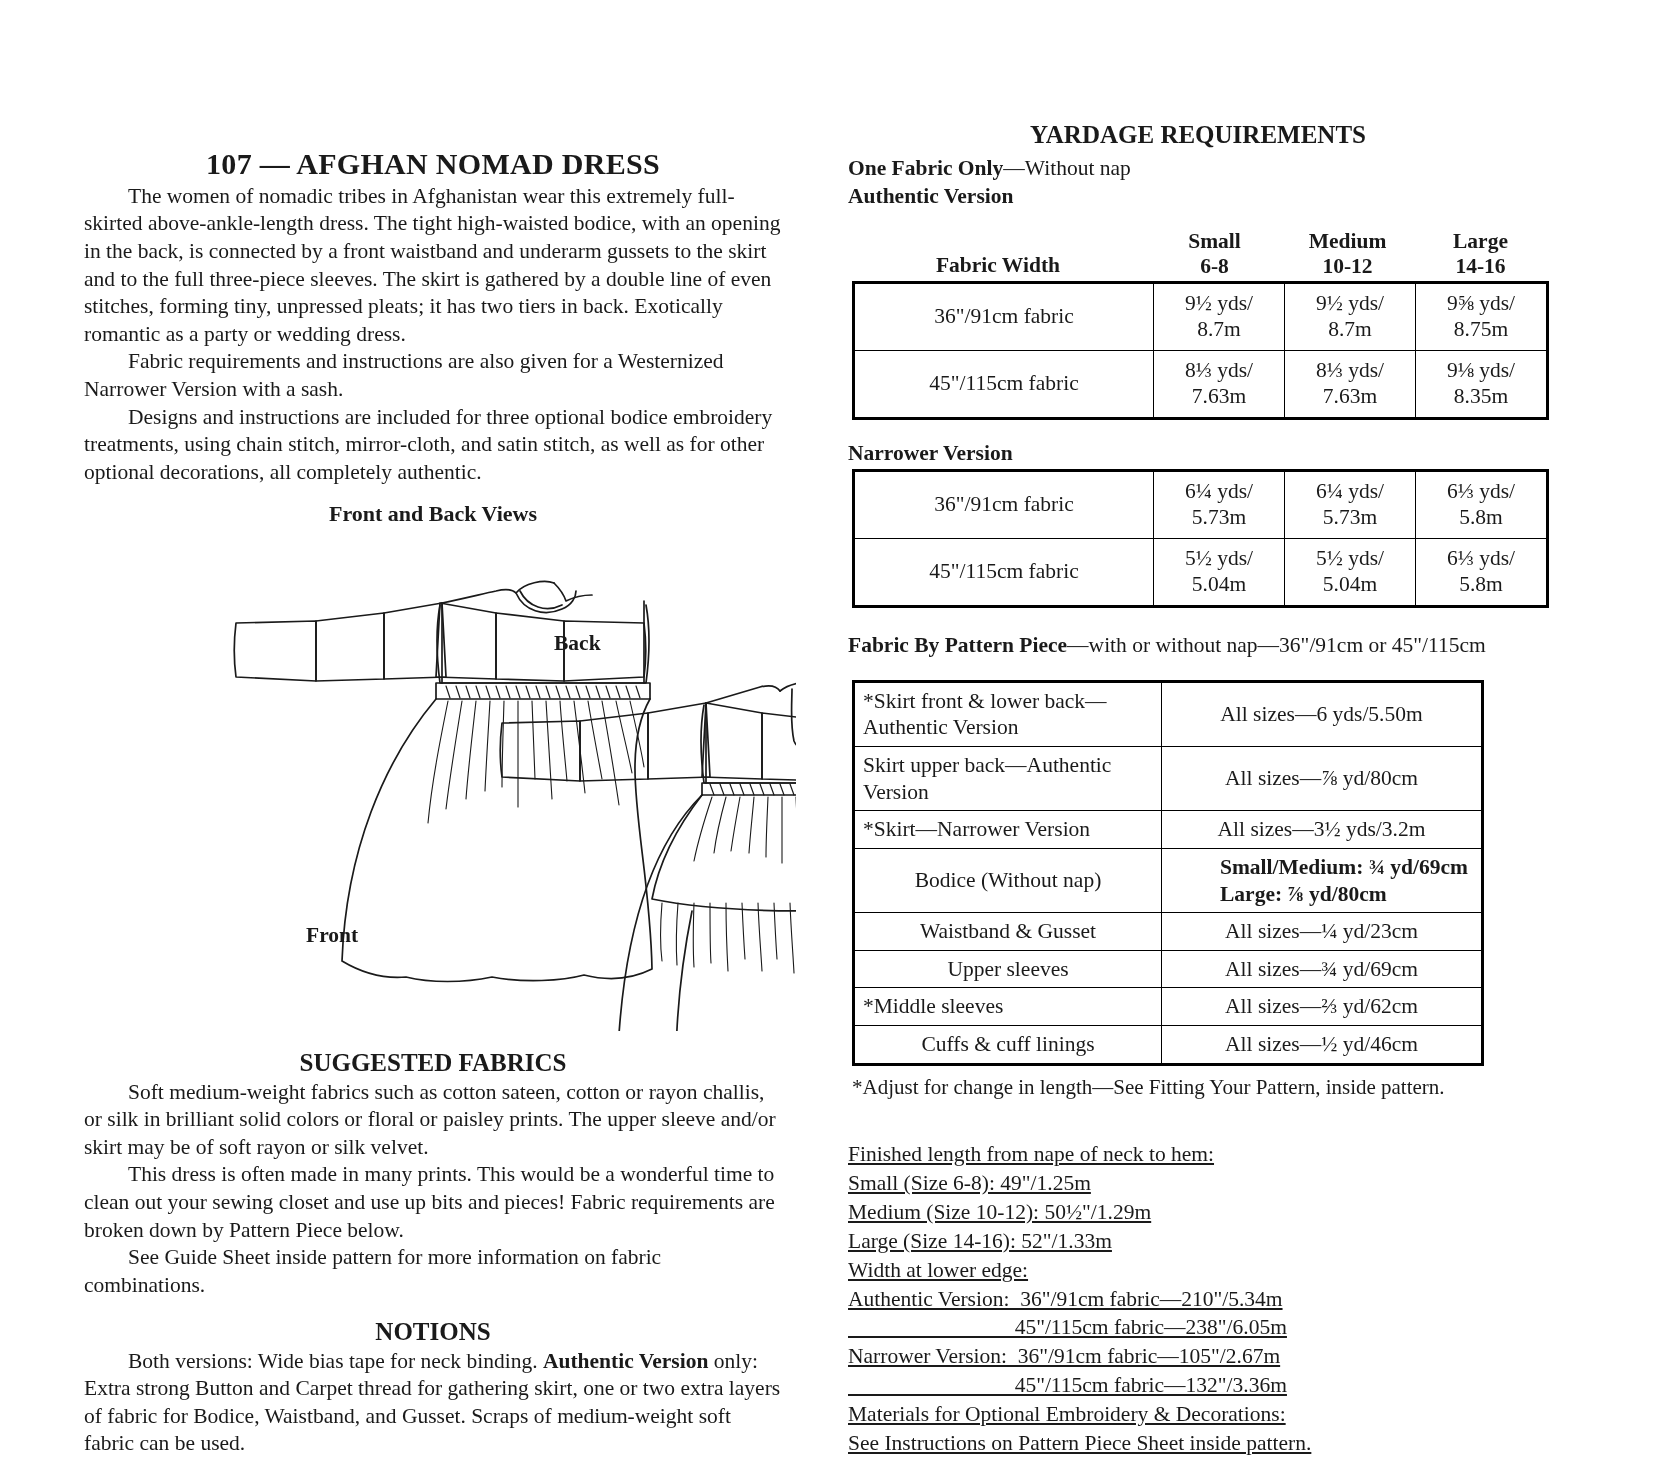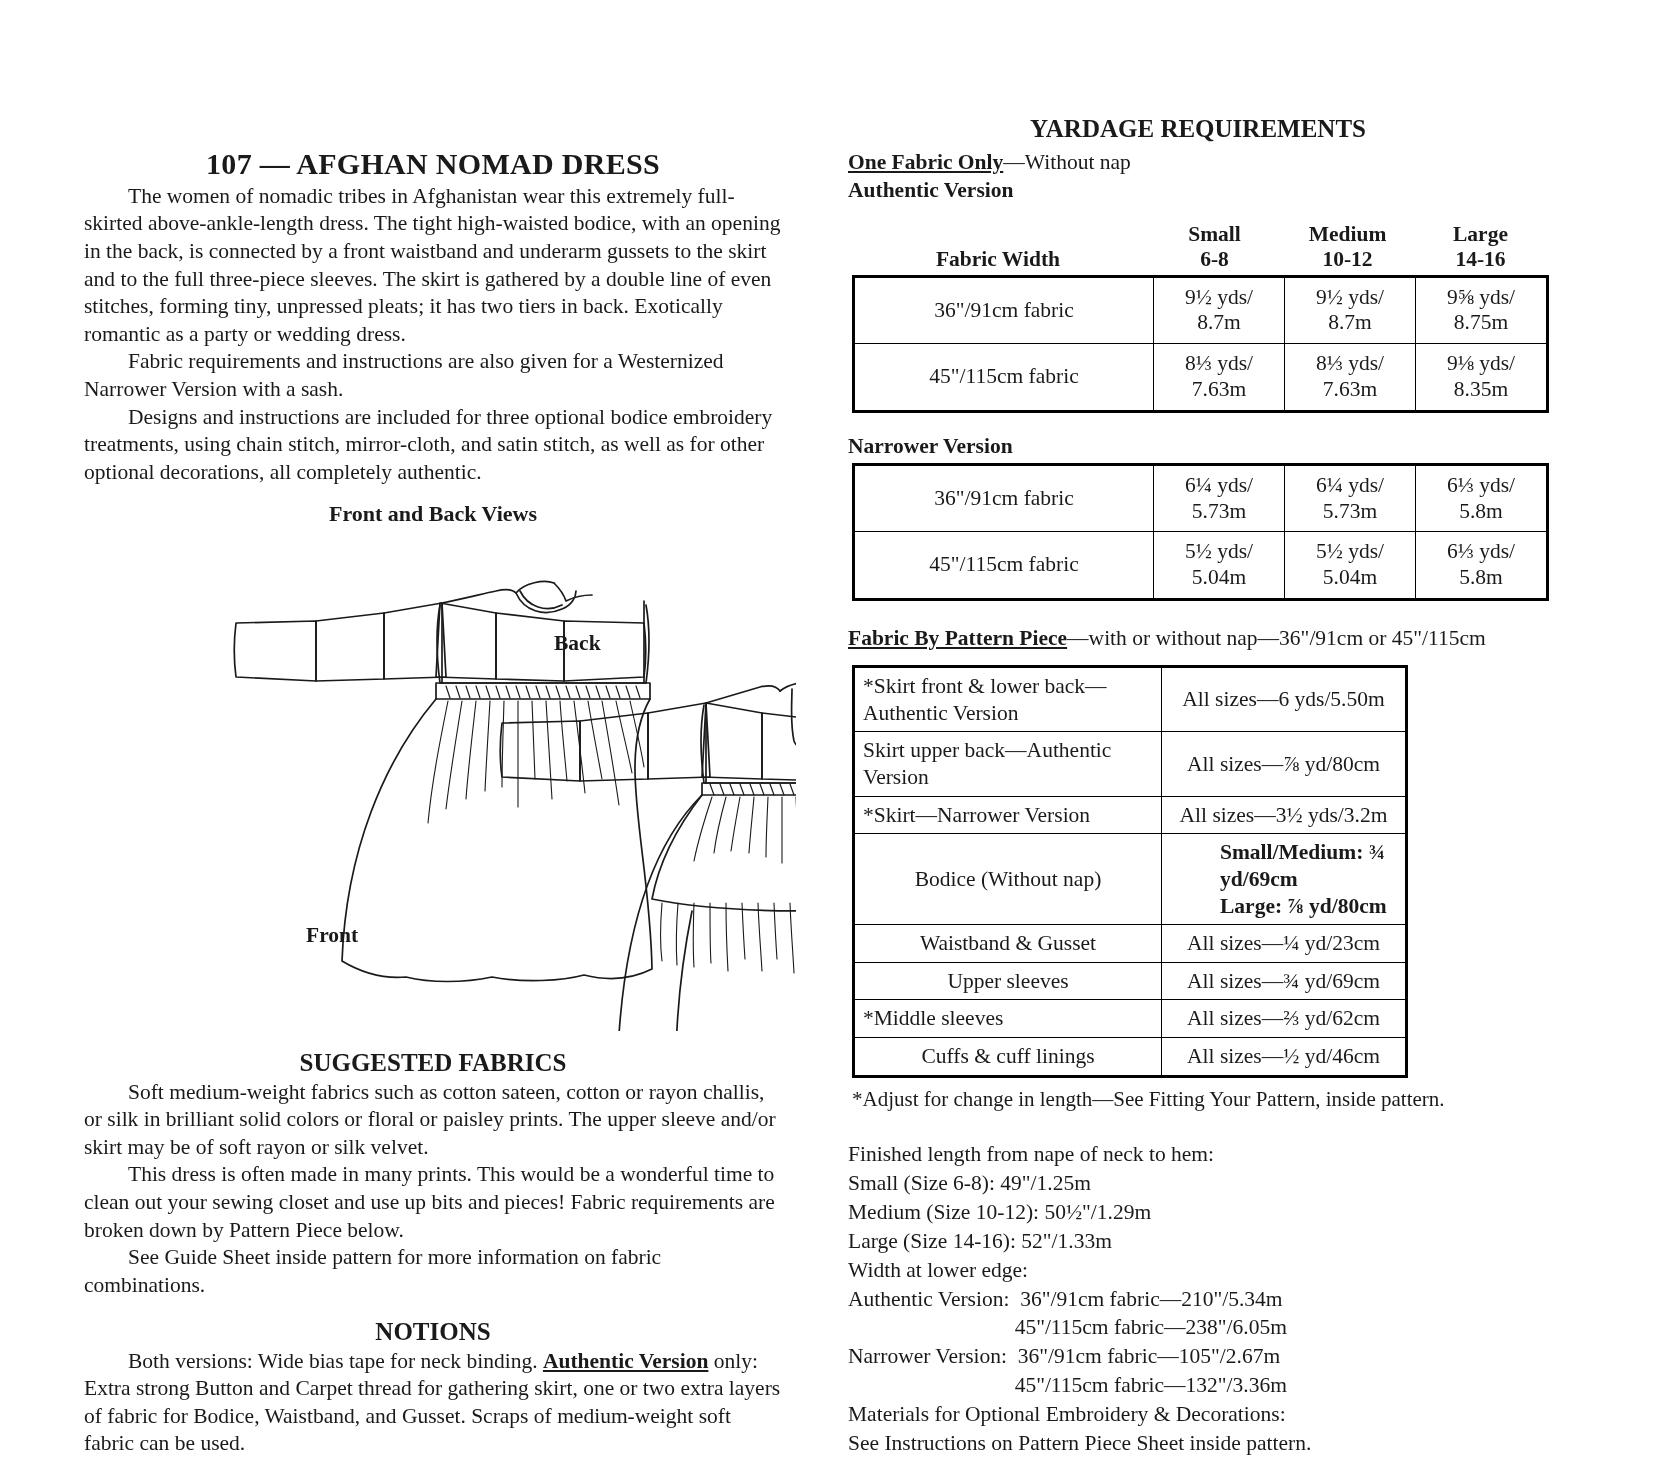--- a/index.html
+++ b/index.html
@@ -64,21 +64,21 @@
   }
 
   
   p.para {
     font-size: 21.5px;
     line-height: 1.285;
     margin: 0;
     text-indent: 44px;
     text-align: left;
   }
-  .b { font-weight: bold; text-decoration: underline; }
+  .b { font-weight: bold; }
 
   
   .lbl-line {
     font-size: 21.5px;
     line-height: 1.3;
     margin: 0;
   }
   .lbl-line .b { font-weight: bold; }
   .blk-head {
     font-size: 21.5px;
@@ -123,22 +123,22 @@
     vertical-align: middle;
     line-height: 1.2;
     padding: 7px 4px;
   }
   table.yard { border: 3px solid #000; }
   table.yard td.fabw { width: 290px; }
   table.yard td.val  { width: 122px; }
 
   table.piece {
     border-collapse: collapse;
-    width: 556px;
-    margin: 12px 0 0 4px;
+    width: 632px;
+    margin: 20px 0 0 4px;
     table-layout: fixed;
     border: 3px solid #000;
   }
   table.piece td {
     border: 1px solid #000;
     font-size: 21.5px;
     line-height: 1.24;
     vertical-align: middle;
     padding: 5px 8px;
   }
@@ -146,21 +146,21 @@
   table.piece td.pname.ctr { text-align: center; }
   table.piece td.pval   { text-align: center; }
   table.piece td.pval.lft { text-align: left; padding-left: 58px; font-weight: bold; }
 
   .footnote {
     font-size: 21px;
     margin: 8px 0 0 4px;
     line-height: 1.25;
   }
 
-  .meas-block { margin-top: 28px; }
+  .meas-block { margin-top: 40px; text-decoration: underline; }
   .meas-line {
     font-size: 21.5px;
     line-height: 1.345;
     margin: 0;
     white-space: pre;
   }
 
   
   .views-wrap {
     position: relative;

